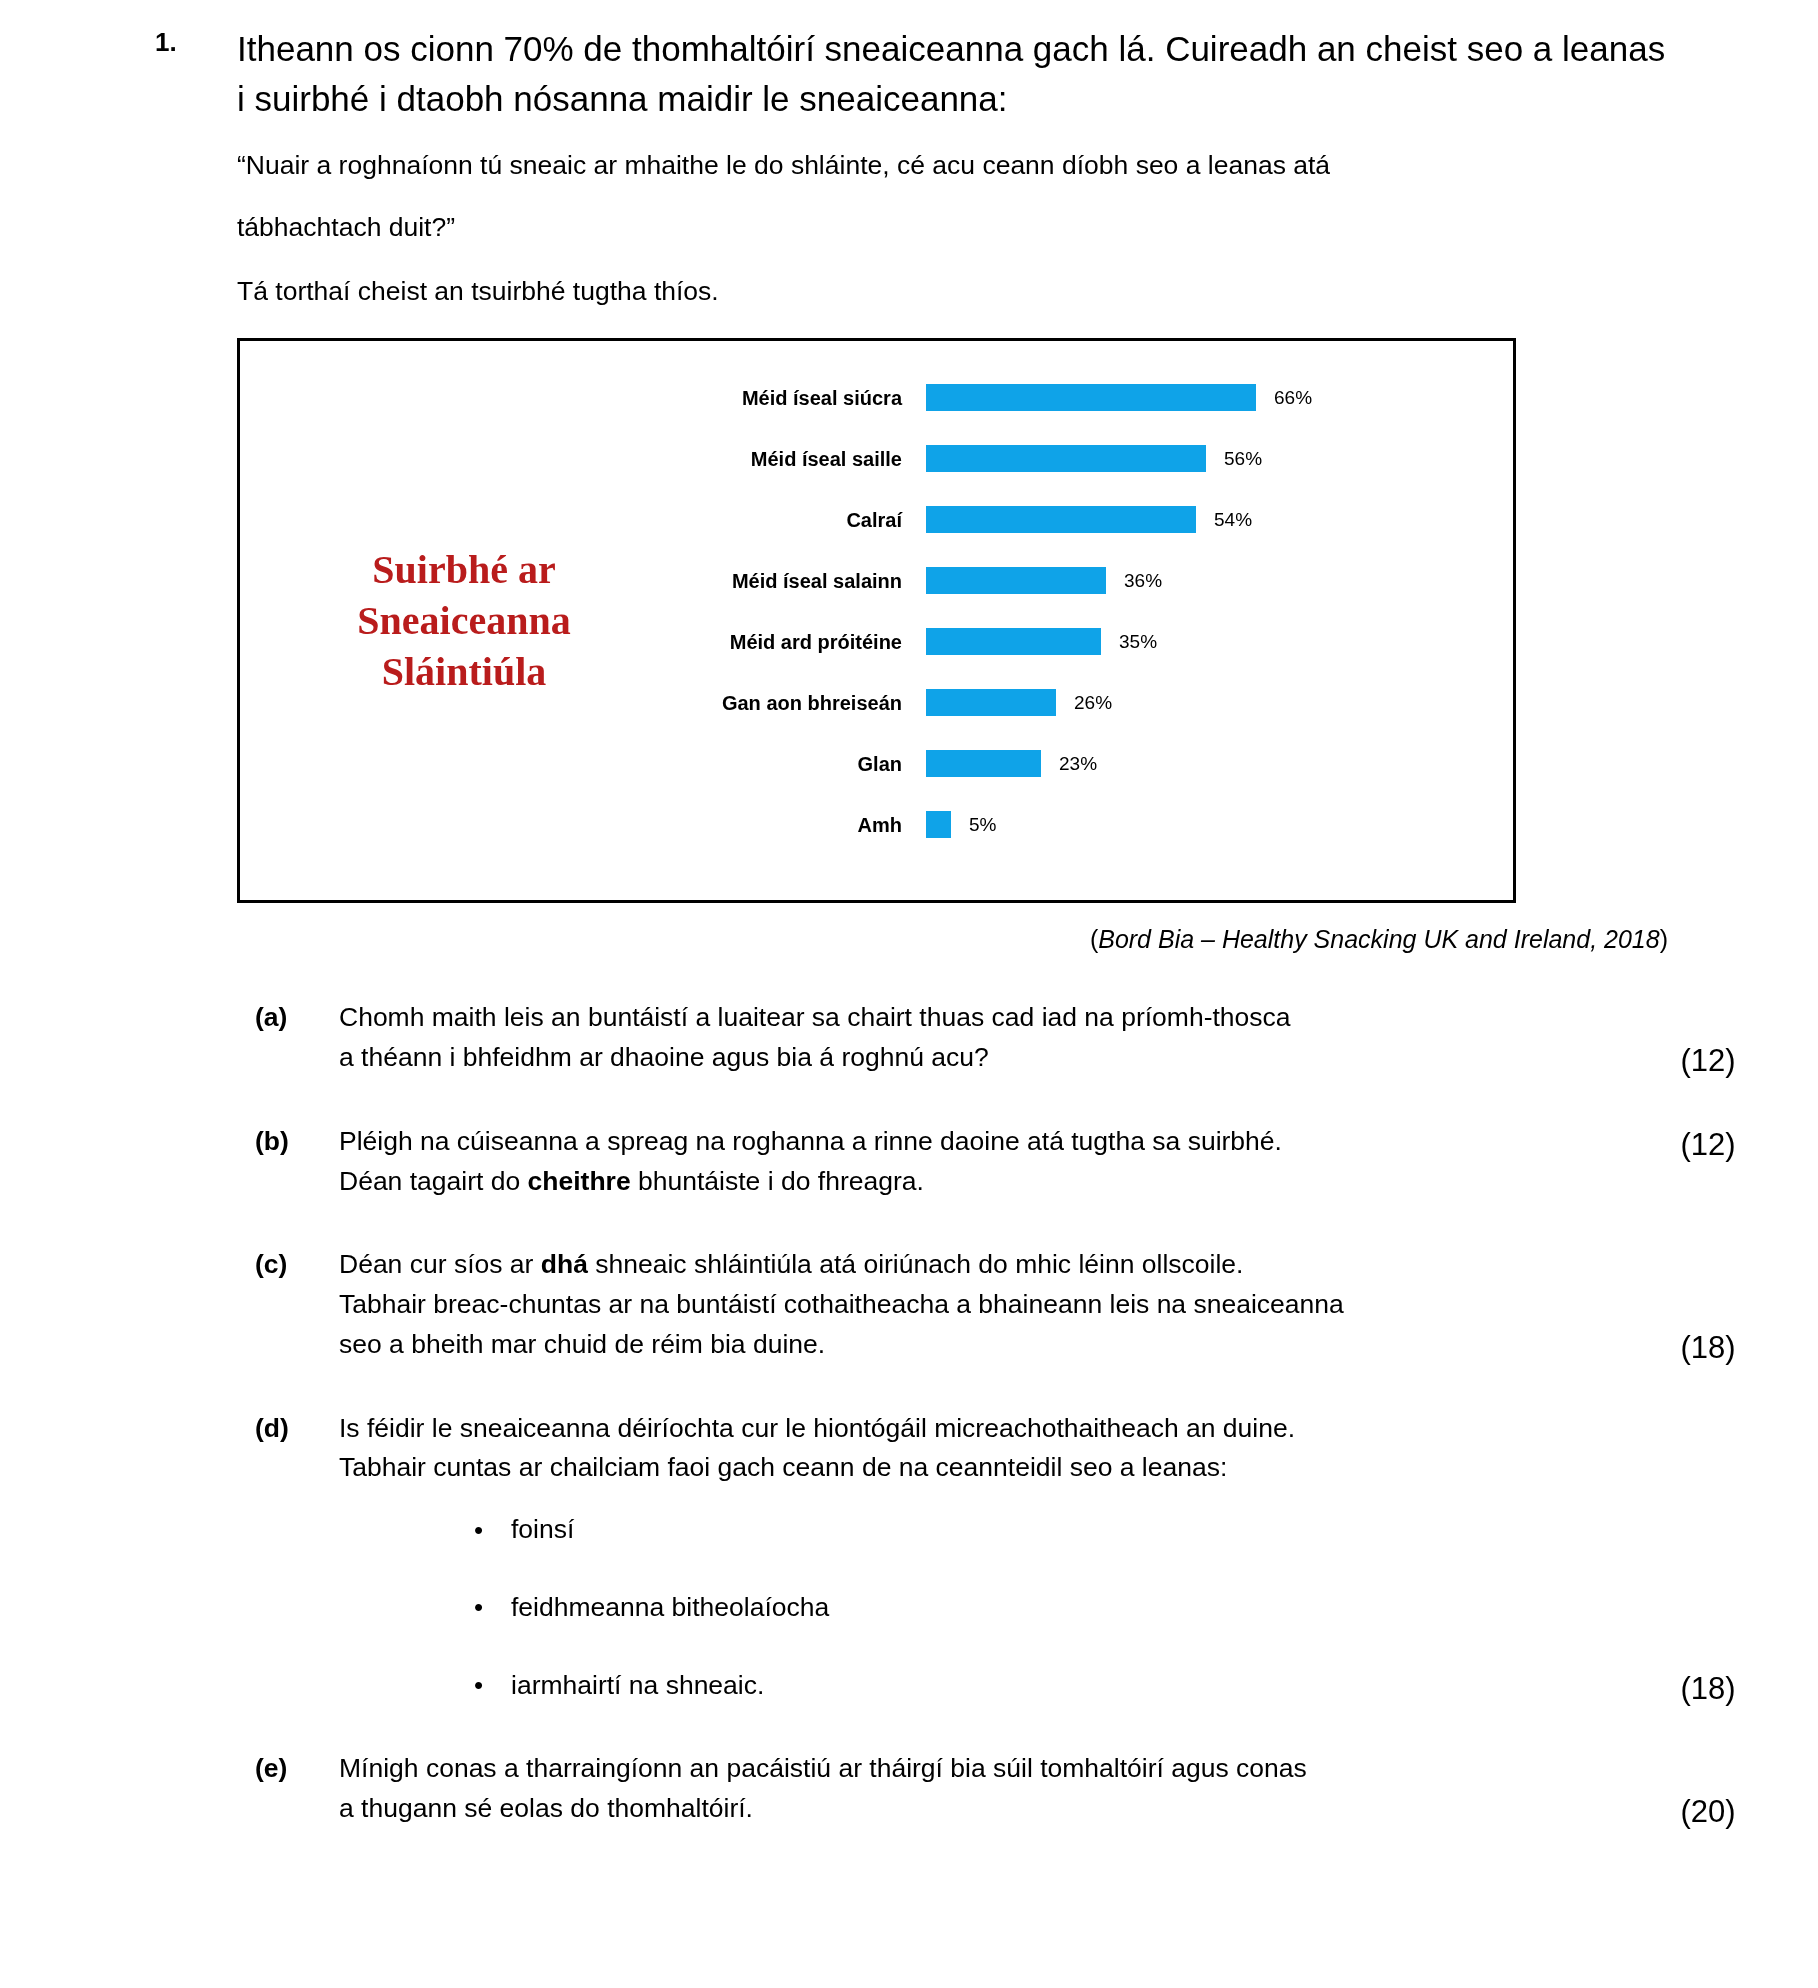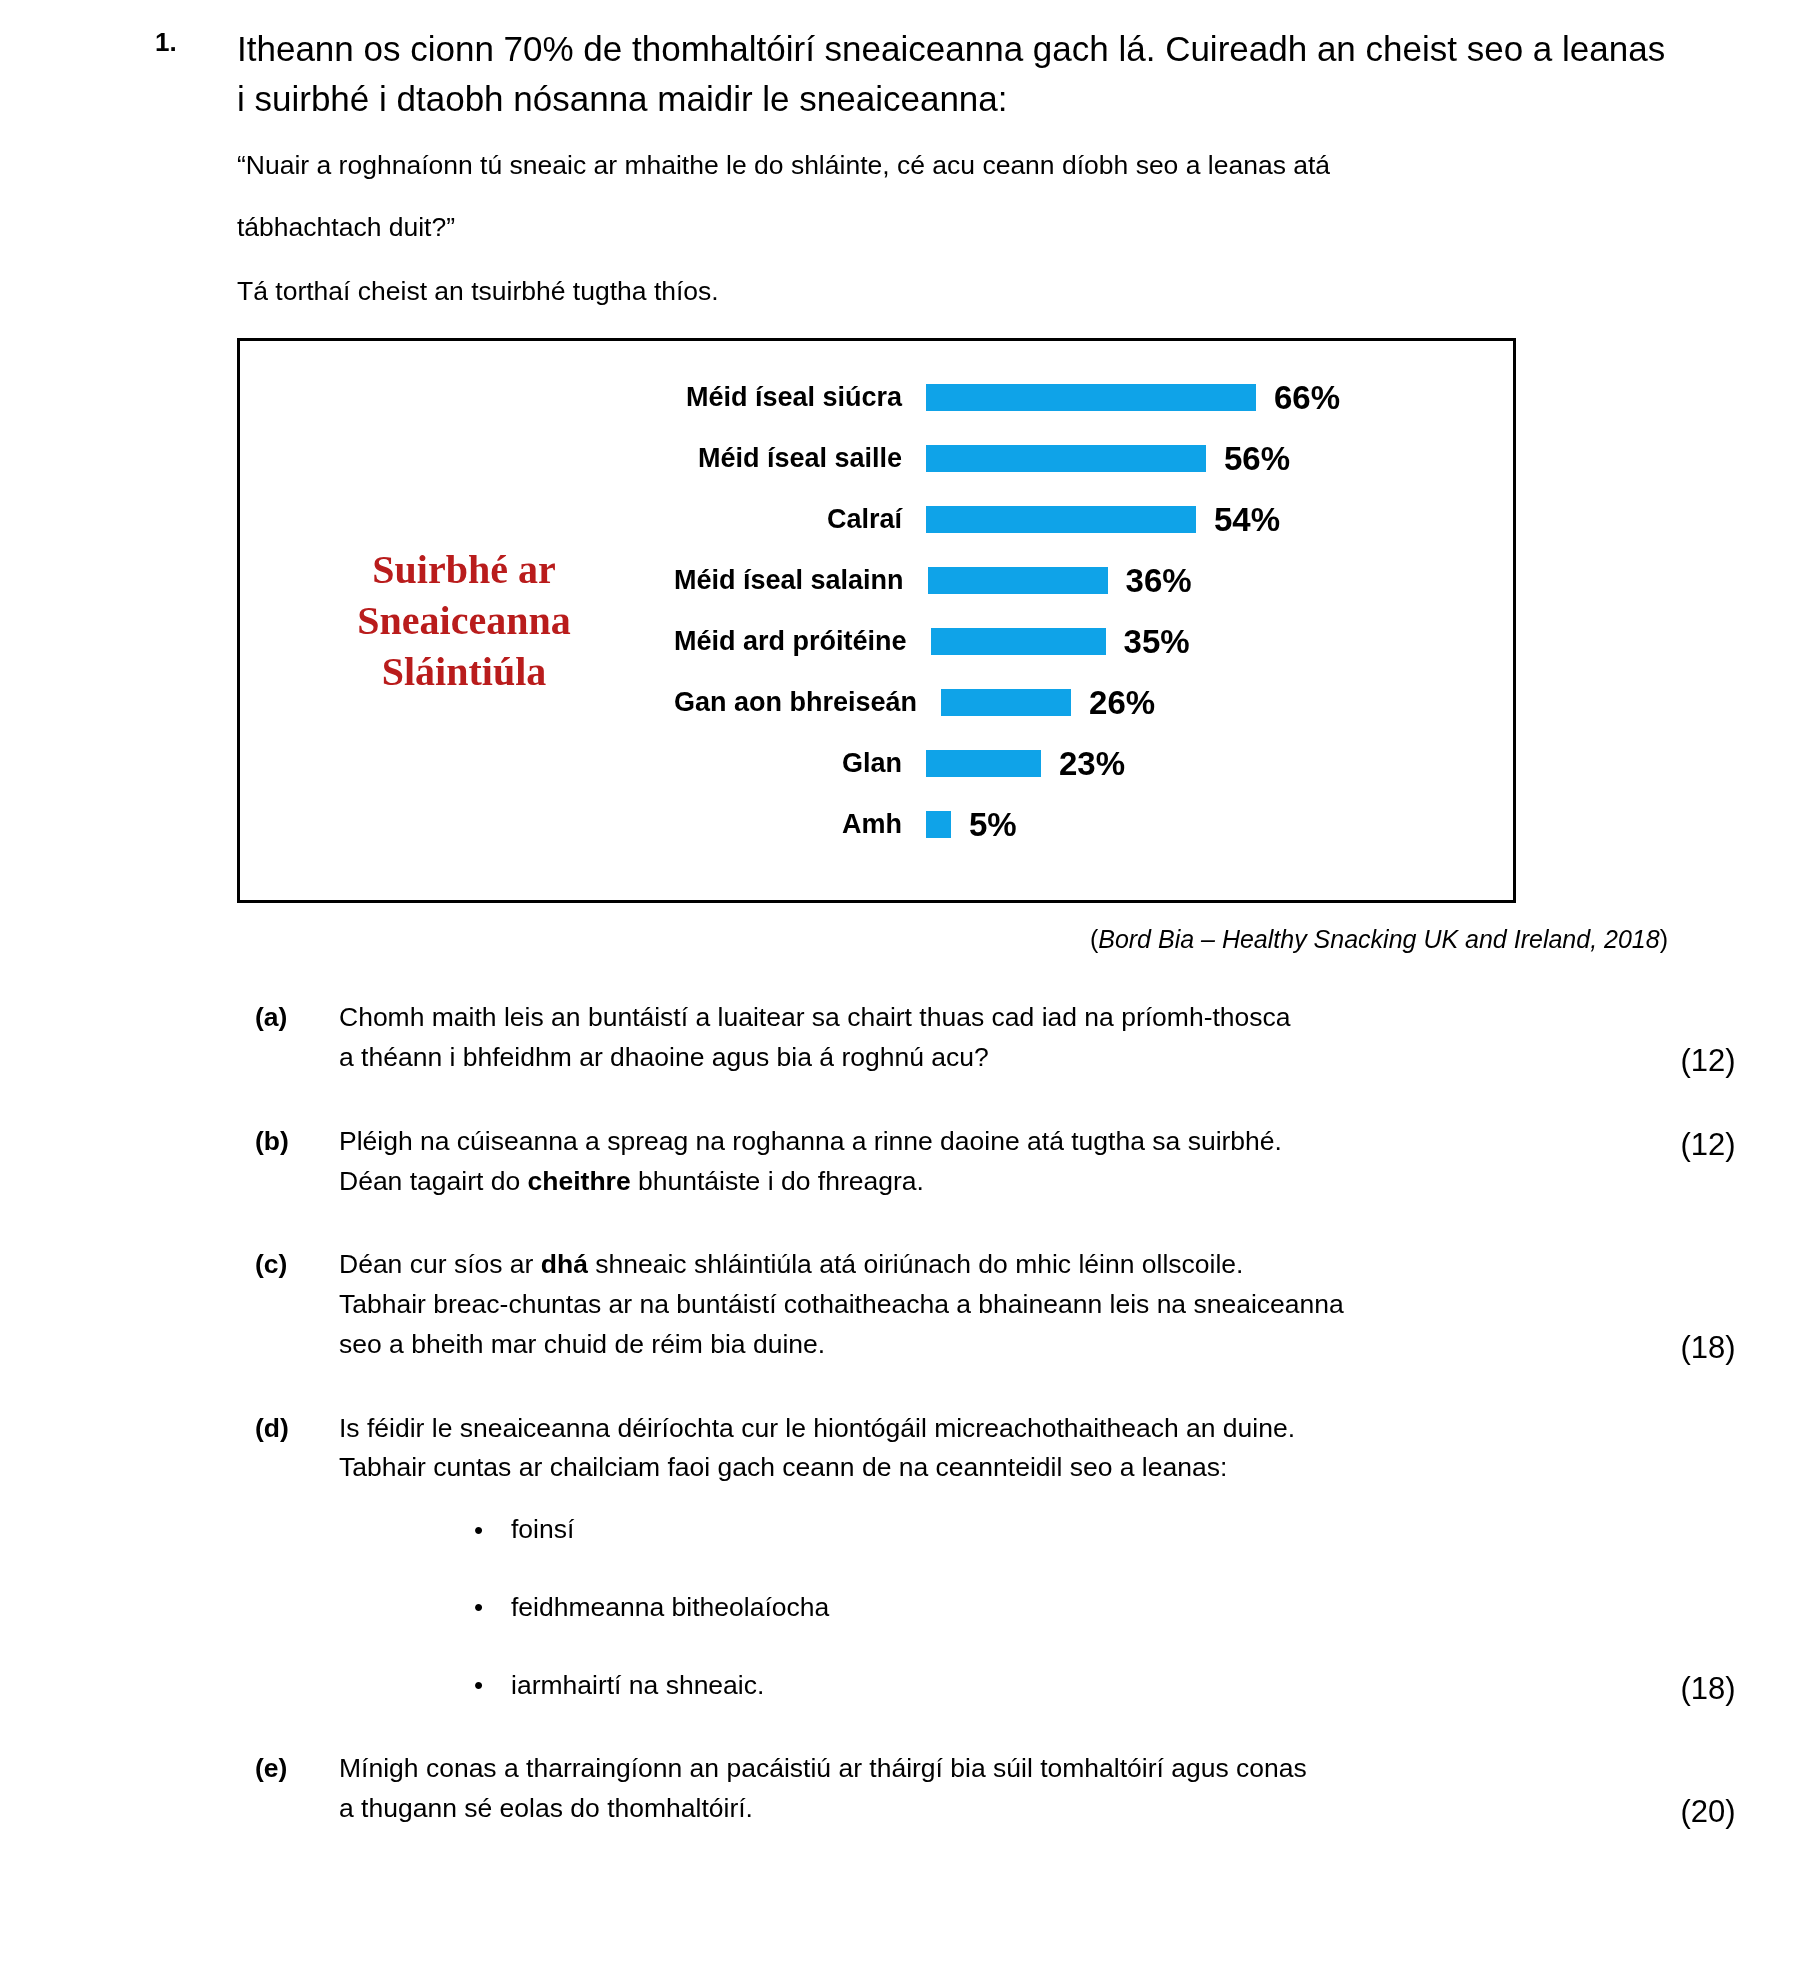--- a/index.html
+++ b/index.html
@@ -99,41 +99,41 @@
     justify-content: flex-start;
   }
   .bar-row {
     display: flex;
     align-items: center;
     height: 61px;
   }
   .bar-label {
     flex: 0 0 228px;
     text-align: right;
-    font-size: 27px;
+    font-size: 20px;
     font-weight: bold;
     padding-right: 24px;
     white-space: nowrap;
     line-height: 1.1;
   }
   .bar-track {
     flex: 1 1 auto;
     position: relative;
     display: flex;
     align-items: center;
     height: 100%;
   }
   .bar-fill {
     height: 27px;
     background: #0FA3E8;
     border-radius: 0;
   }
   .bar-value {
-    font-size: 33px;
-    font-weight: bold;
+    font-size: 19px;
+    font-weight: normal;
     margin-left: 18px;
     white-space: nowrap;
     line-height: 1;
   }
 
   .source-line {
     padding-left: 237px;
     padding-right: 150px;
     text-align: right;
     font-size: 25px;

